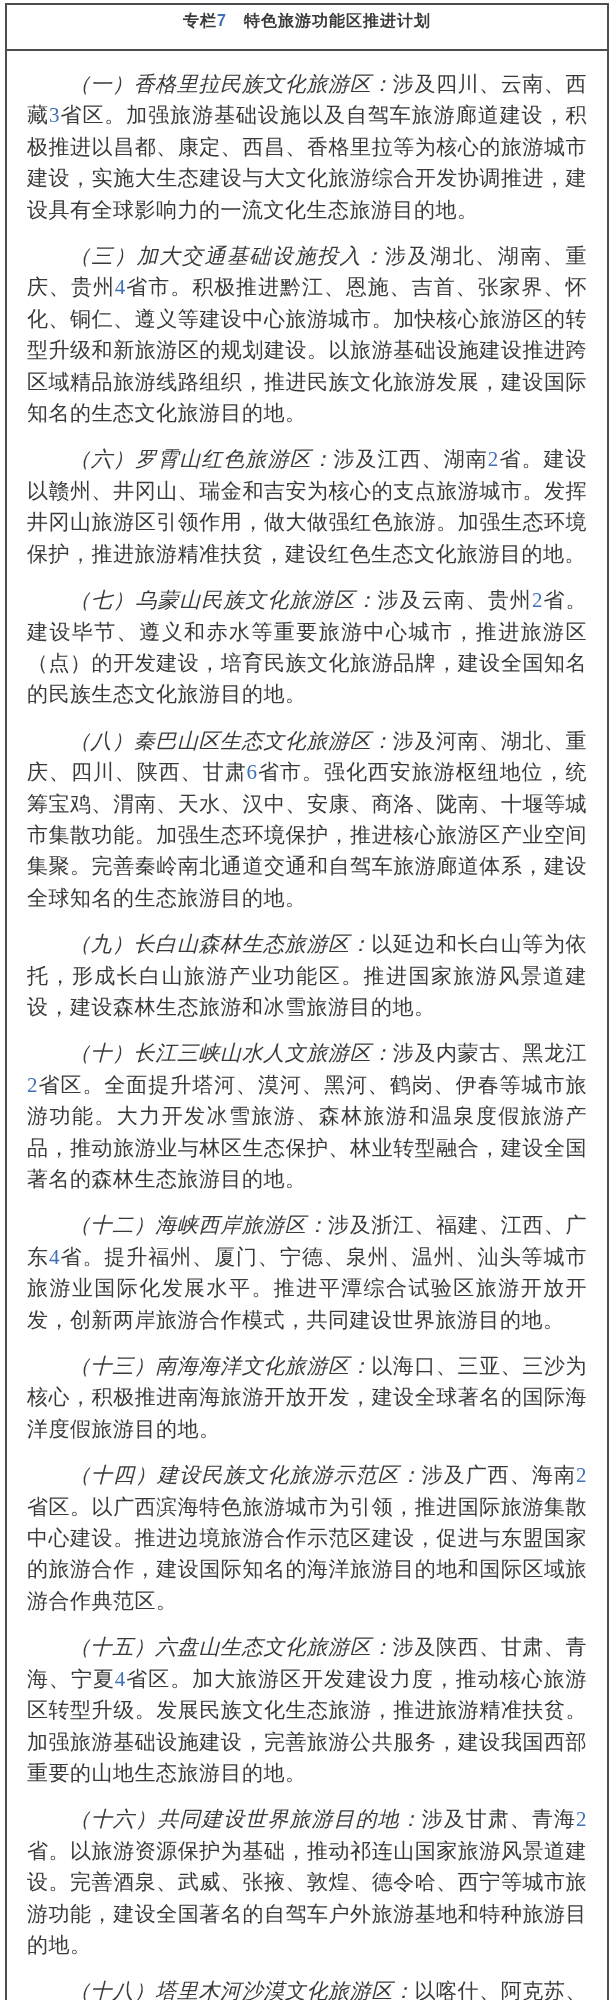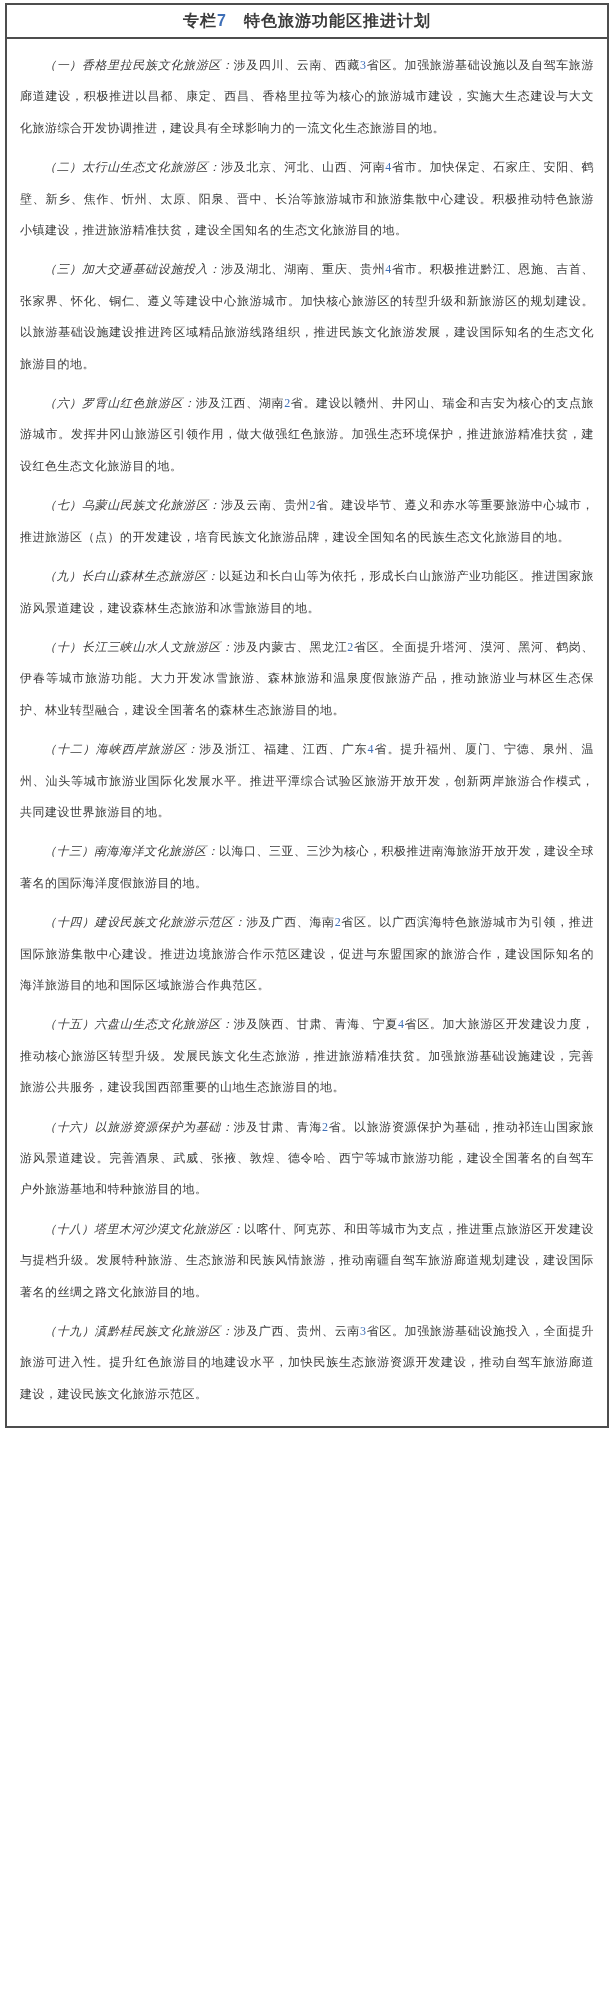--- a/index.html
+++ b/index.html
@@ -15,32 +15,32 @@
     margin: 3px 5px;
     border: 2px solid var(--border, #4d4d4d);
     background: var(--bg, #ffffff);
   }
   .panel-title {
     text-align: center;
     font-family: "Liberation Sans", "DejaVu Sans", sans-serif;
     font-weight: bold;
     font-size: 16px;
     color: var(--text, #3a3a3a);
-    padding: 6px 0 5px 0;
+    padding: 6px 0 17px 0;
     border-bottom: 2px solid var(--border, #4d4d4d);
     letter-spacing: 1px;
   }
   .panel-body {
     padding: 3px 5px 8px 5px;
   }
   .item {
-    margin: 8px;
+    margin: 15px;
     text-indent: 2em;
     text-align: justify;
-    font-size: 12px;
+    font-size: 21px;
     line-height: 31.4px;
     color: var(--text, #3a3a3a);
     letter-spacing: 0.5px;
   }
   .lead {
     font-family: "DejaVu Serif", "Liberation Serif", serif;
     font-style: italic;
     font-weight: 500;
   }
   .digit {
@@ -48,27 +48,27 @@
     font-style: normal;
   }
 </style>
 </head>
 <body>
 
 <div class="panel">
   <div class="panel-title">专栏<span class="digit">7</span>　特色旅游功能区推进计划</div>
   <div class="panel-body" id="panel-body">
       <p class="item"><span class="lead">（一）香格里拉民族文化旅游区：</span><span class="desc">涉及四川、云南、西藏<span class="digit">3</span>省区。加强旅游基础设施以及自驾车旅游廊道建设，积极推进以昌都、康定、西昌、香格里拉等为核心的旅游城市建设，实施大生态建设与大文化旅游综合开发协调推进，建设具有全球影响力的一流文化生态旅游目的地。</span></p>
-      <p class="item"><span class="lead">（二）太行山生态文化旅游区：</span><span class="desc">涉及北京、河北、山西、河南<span class="digit">4</span>省市。加快保定、石家庄、安阳、鹤壁、新乡、焦作、忻州、太原、阳泉、晋中、长治等旅游城市和旅游集散中心建设。积极推动特色旅游小镇建设，推进旅游精准扶贫，建设全国知名的生态文化旅游目的地。</span></p>
       <p class="item"><span class="lead">（三）加大交通基础设施投入：</span><span class="desc">涉及湖北、湖南、重庆、贵州<span class="digit">4</span>省市。积极推进黔江、恩施、吉首、张家界、怀化、铜仁、遵义等建设中心旅游城市。加快核心旅游区的转型升级和新旅游区的规划建设。以旅游基础设施建设推进跨区域精品旅游线路组织，推进民族文化旅游发展，建设国际知名的生态文化旅游目的地。</span></p>
       <p class="item"><span class="lead">（六）罗霄山红色旅游区：</span><span class="desc">涉及江西、湖南<span class="digit">2</span>省。建设以赣州、井冈山、瑞金和吉安为核心的支点旅游城市。发挥井冈山旅游区引领作用，做大做强红色旅游。加强生态环境保护，推进旅游精准扶贫，建设红色生态文化旅游目的地。</span></p>
       <p class="item"><span class="lead">（七）乌蒙山民族文化旅游区：</span><span class="desc">涉及云南、贵州<span class="digit">2</span>省。建设毕节、遵义和赤水等重要旅游中心城市，推进旅游区（点）的开发建设，培育民族文化旅游品牌，建设全国知名的民族生态文化旅游目的地。</span></p>
+      <p class="item"><span class="lead">（八）秦巴山区生态文化旅游区：</span><span class="desc">涉及河南、湖北、重庆、四川、陕西、甘肃<span class="digit">6</span>省市。强化西安旅游枢纽地位，统筹宝鸡、渭南、天水、汉中、安康、商洛、陇南、十堰等城市集散功能。加强生态环境保护，推进核心旅游区产业空间集聚。完善秦岭南北通道交通和自驾车旅游廊道体系，建设全球知名的生态旅游目的地。</span></p>
       <p class="item"><span class="lead">（九）长白山森林生态旅游区：</span><span class="desc">以延边和长白山等为依托，形成长白山旅游产业功能区。推进国家旅游风景道建设，建设森林生态旅游和冰雪旅游目的地。</span></p>
       <p class="item"><span class="lead">（十）长江三峡山水人文旅游区：</span><span class="desc">涉及内蒙古、黑龙江<span class="digit">2</span>省区。全面提升塔河、漠河、黑河、鹤岗、伊春等城市旅游功能。大力开发冰雪旅游、森林旅游和温泉度假旅游产品，推动旅游业与林区生态保护、林业转型融合，建设全国著名的森林生态旅游目的地。</span></p>
       <p class="item"><span class="lead">（十二）海峡西岸旅游区：</span><span class="desc">涉及浙江、福建、江西、广东<span class="digit">4</span>省。提升福州、厦门、宁德、泉州、温州、汕头等城市旅游业国际化发展水平。推进平潭综合试验区旅游开放开发，创新两岸旅游合作模式，共同建设世界旅游目的地。</span></p>
       <p class="item"><span class="lead">（十三）南海海洋文化旅游区：</span><span class="desc">以海口、三亚、三沙为核心，积极推进南海旅游开放开发，建设全球著名的国际海洋度假旅游目的地。</span></p>
       <p class="item"><span class="lead">（十四）建设民族文化旅游示范区：</span><span class="desc">涉及广西、海南<span class="digit">2</span>省区。以广西滨海特色旅游城市为引领，推进国际旅游集散中心建设。推进边境旅游合作示范区建设，促进与东盟国家的旅游合作，建设国际知名的海洋旅游目的地和国际区域旅游合作典范区。</span></p>
       <p class="item"><span class="lead">（十五）六盘山生态文化旅游区：</span><span class="desc">涉及陕西、甘肃、青海、宁夏<span class="digit">4</span>省区。加大旅游区开发建设力度，推动核心旅游区转型升级。发展民族文化生态旅游，推进旅游精准扶贫。加强旅游基础设施建设，完善旅游公共服务，建设我国西部重要的山地生态旅游目的地。</span></p>
-      <p class="item"><span class="lead">（十六）以旅游资源保护为基础：</span><span class="desc">涉及甘肃、青海<span class="digit">2</span>省。以旅游资源保护为基础，推动祁连山国家旅游风景道建设。完善酒泉、武威、张掖、敦煌、德令哈、西宁等城市旅游功能，建设全国著名的自驾车户外旅游基地和特种旅游目的地。</span></p>
+      <p class="item"><span class="lead">（十六）共同建设世界旅游目的地：</span><span class="desc">涉及甘肃、青海<span class="digit">2</span>省。以旅游资源保护为基础，推动祁连山国家旅游风景道建设。完善酒泉、武威、张掖、敦煌、德令哈、西宁等城市旅游功能，建设全国著名的自驾车户外旅游基地和特种旅游目的地。</span></p>
       <p class="item"><span class="lead">（十八）塔里木河沙漠文化旅游区：</span><span class="desc">以喀什、阿克苏、和田等城市为支点，推进重点旅游区开发建设与提档升级。发展特种旅游、生态旅游和民族风情旅游，推动南疆自驾车旅游廊道规划建设，建设国际著名的丝绸之路文化旅游目的地。</span></p>
       <p class="item"><span class="lead">（十九）滇黔桂民族文化旅游区：</span><span class="desc">涉及广西、贵州、云南<span class="digit">3</span>省区。加强旅游基础设施投入，全面提升旅游可进入性。提升红色旅游目的地建设水平，加快民族生态旅游资源开发建设，推动自驾车旅游廊道建设，建设民族文化旅游示范区。</span></p>
     </div>
 </div>
 
 </body></html>

